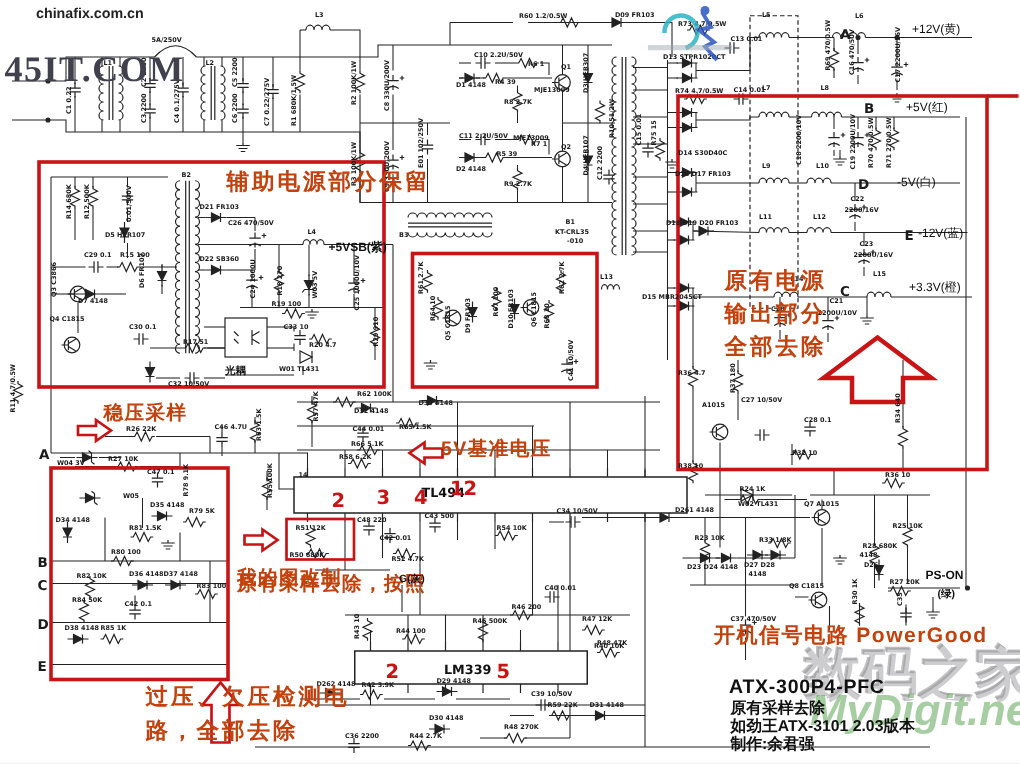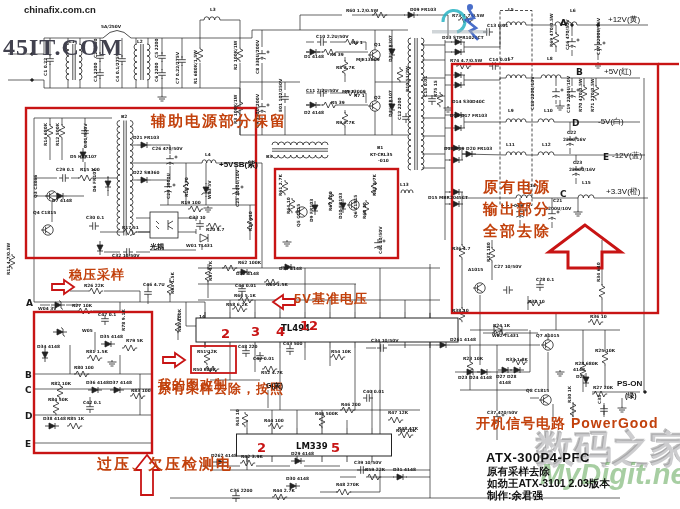--- a/index.html
+++ b/index.html
@@ -1315,20 +1315,21 @@
   <div class="ov wm-45it" style="left:3px;top:34px">45IT.COM</div>
   <div class="ov wm-home" style="left:536px;top:424px">数码之家</div>
   <div class="ov wm-digit" style="left:540px;top:458px">MyDigit.net</div>
 
   <div class="ov ann big" style="left:151px;top:112px">辅助电源部分保留</div>
   <div class="ov ann" style="left:69px;top:266px">稳压采样</div>
   <div class="ov ann" style="left:294px;top:290px">5V基准电压</div>
   <div class="ov ann" style="left:158px;top:380px">原有采样去除，按照</div>
   <div class="ov ann" style="left:158px;top:376px">我的图改制</div>
   <div class="ov ann big" style="left:97px;top:455px">过压、欠压检测电</div>
+  <div class="ov ann big" style="left:97px;top:478px">路，全部去除</div>
   <div class="ov ann big" style="left:483px;top:178px">原有电源</div>
   <div class="ov ann big" style="left:483px;top:200px">输出部分</div>
   <div class="ov ann big" style="left:483px;top:222px">全部去除</div>
   <div class="ov ann" style="left:476px;top:415px;font-size:14px">开机信号电路 PowerGood</div>
 
   <div class="ov title-model" style="left:486px;top:450px">ATX-300P4-PFC</div>
   <div class="ov title-line" style="left:487px;top:465px">原有采样去除</div>
   <div class="ov title-line" style="left:487px;top:477px">如劲王ATX-3101 2.03版本</div>
   <div class="ov title-line" style="left:487px;top:489px">制作:余君强</div>
 

